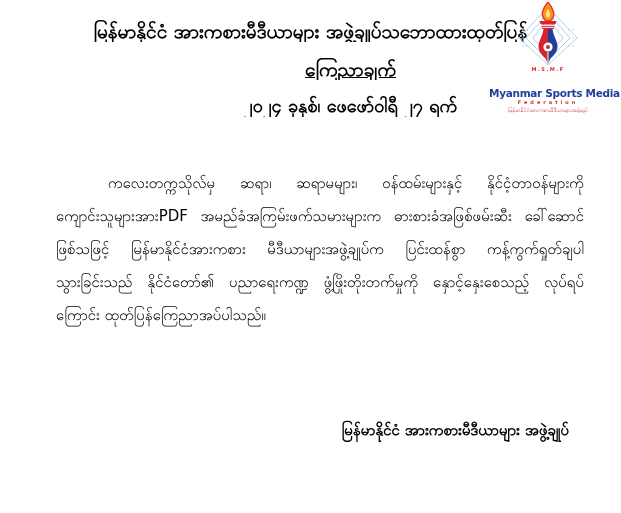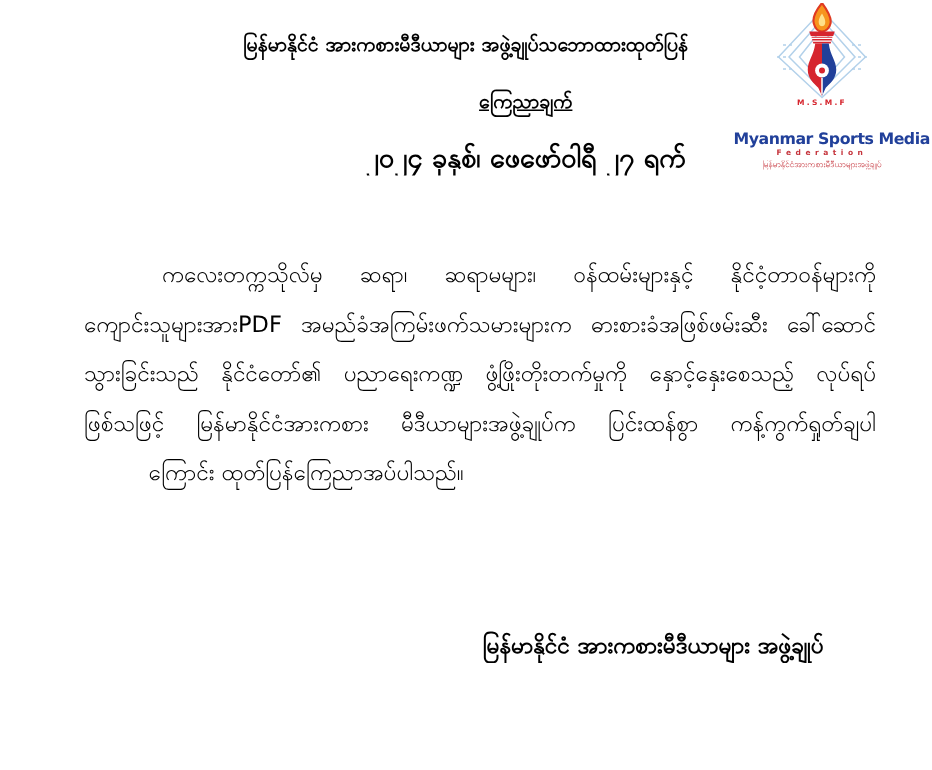--- a/index.html
+++ b/index.html
@@ -13,21 +13,21 @@
     width: 621px;
     height: 513px;
     background: #ffffff;
     color: #000000;
     overflow: hidden;
   }
   
   .title-line {
     position: absolute;
     font-weight: bold;
-    font-size: 13px;
+    font-size: 19px;
     line-height: 22px;
     text-align: center;
     overflow: hidden;
     white-space: nowrap;
   }
   .title-1 { top: 20px; left: 0;    width: 621px; }
   .title-2 { top: 58px; left: 80px; width: 541px; text-decoration: underline; }
   .title-3 { top: 95px; left: 80px; width: 541px; font-size: 18px; }
 
   
@@ -82,27 +82,27 @@
   }
   .body-line {
     height: 33px;
     line-height: 30px;
     text-align: justify;
     text-align-last: justify;
     overflow: hidden;
     white-space: nowrap;
   }
   .body-line.first { text-indent: 52px; }
-  .body-line.last  { text-align-last: left; text-align: left; margin-left: 43px; }
+  .body-line.last  { text-align-last: left; text-align: left; }
 
   
   .signature {
     position: absolute;
     top: 420px;
-    right: 72px;
+    right: 52px;
     max-width: 560px;
     font-size: 15px;
     font-weight: bold;
     text-align: right;
     white-space: nowrap;
     overflow: hidden;
   }
 </style>
 </head>
 <body>
@@ -144,20 +144,20 @@
     </svg>
     <div class="logo-acronym">M.S.M.F</div>
     <div class="logo-name">Myanmar Sports Media</div>
     <div class="logo-fed">Federation</div>
     <div class="logo-mm">မြန်မာနိုင်ငံအားကစားမီဒီယာများအဖွဲ့ချုပ်</div>
   </div>
 
   <div class="body-text">
     <div class="body-line first">ကလေးတက္ကသိုလ်မှ ဆရာ၊ ဆရာမများ၊ ဝန်ထမ်းများနှင့် နိုင်ငံ့တာဝန်များကို</div>
     <div class="body-line">ကျောင်းသူများအားPDF အမည်ခံအကြမ်းဖက်သမားများက ဓားစားခံအဖြစ်ဖမ်းဆီး ခေါ်ဆောင်</div>
+    <div class="body-line">ဖြစ်သဖြင့် မြန်မာနိုင်ငံအားကစား မီဒီယာများအဖွဲ့ချုပ်က ပြင်းထန်စွာ ကန့်ကွက်ရှုတ်ချပါ</div>
     <div class="body-line">သွားခြင်းသည် နိုင်ငံတော်၏ ပညာရေးကဏ္ဍ ဖွံ့ဖြိုးတိုးတက်မှုကို နှောင့်နှေးစေသည့် လုပ်ရပ်</div>
-    <div class="body-line">ဖြစ်သဖြင့် မြန်မာနိုင်ငံအားကစား မီဒီယာများအဖွဲ့ချုပ်က ပြင်းထန်စွာ ကန့်ကွက်ရှုတ်ချပါ</div>
     <div class="body-line last">ကြောင်း ထုတ်ပြန်ကြေညာအပ်ပါသည်။</div>
   </div>
 
   <div class="signature">မြန်မာနိုင်ငံ အားကစားမီဒီယာများ အဖွဲ့ချုပ်</div>
 
 </div>
 
 </body></html>

